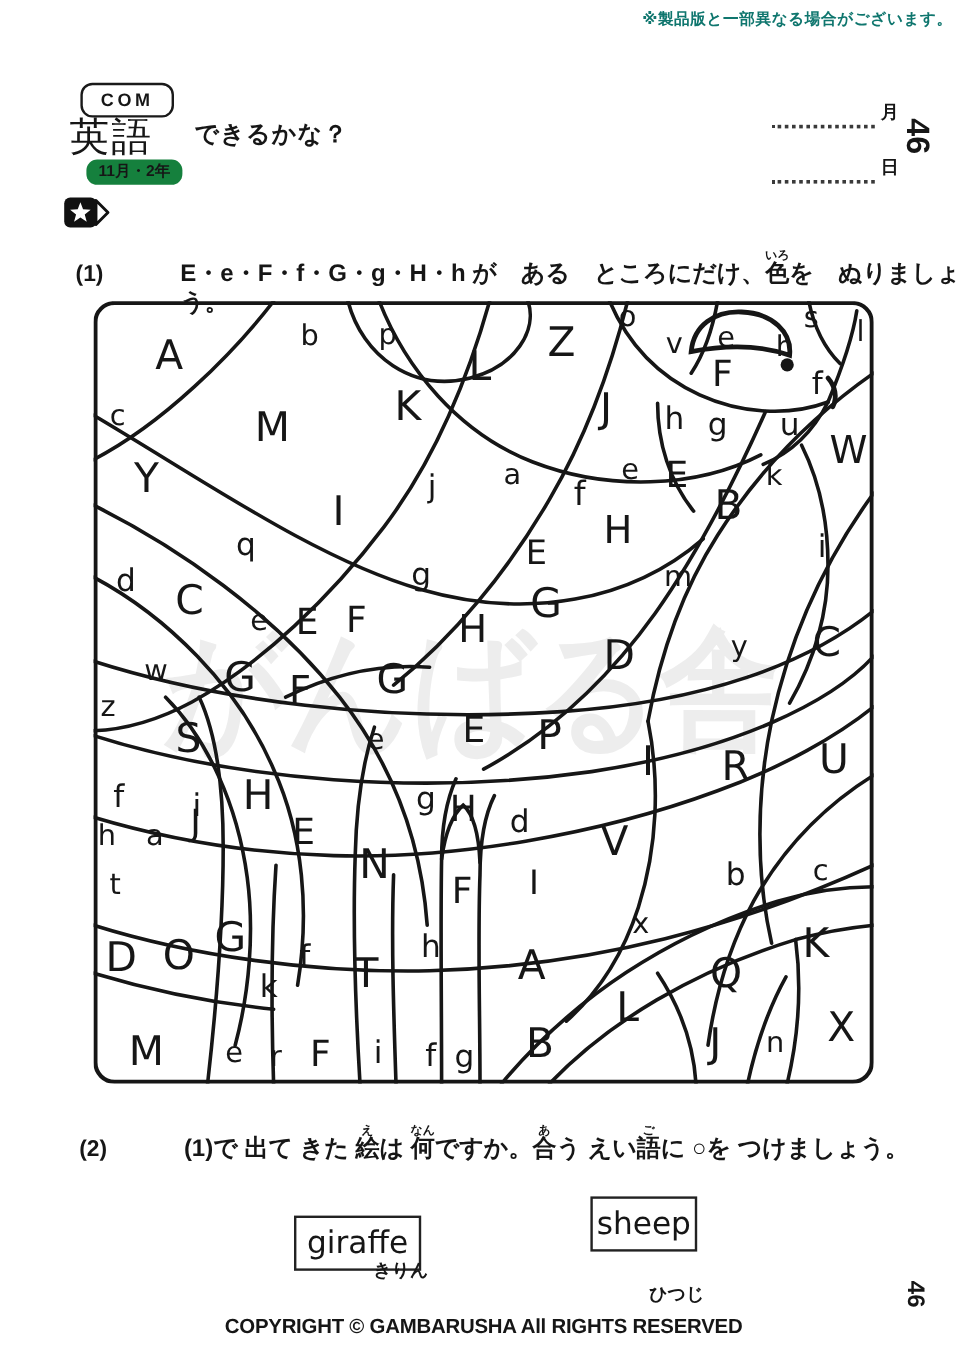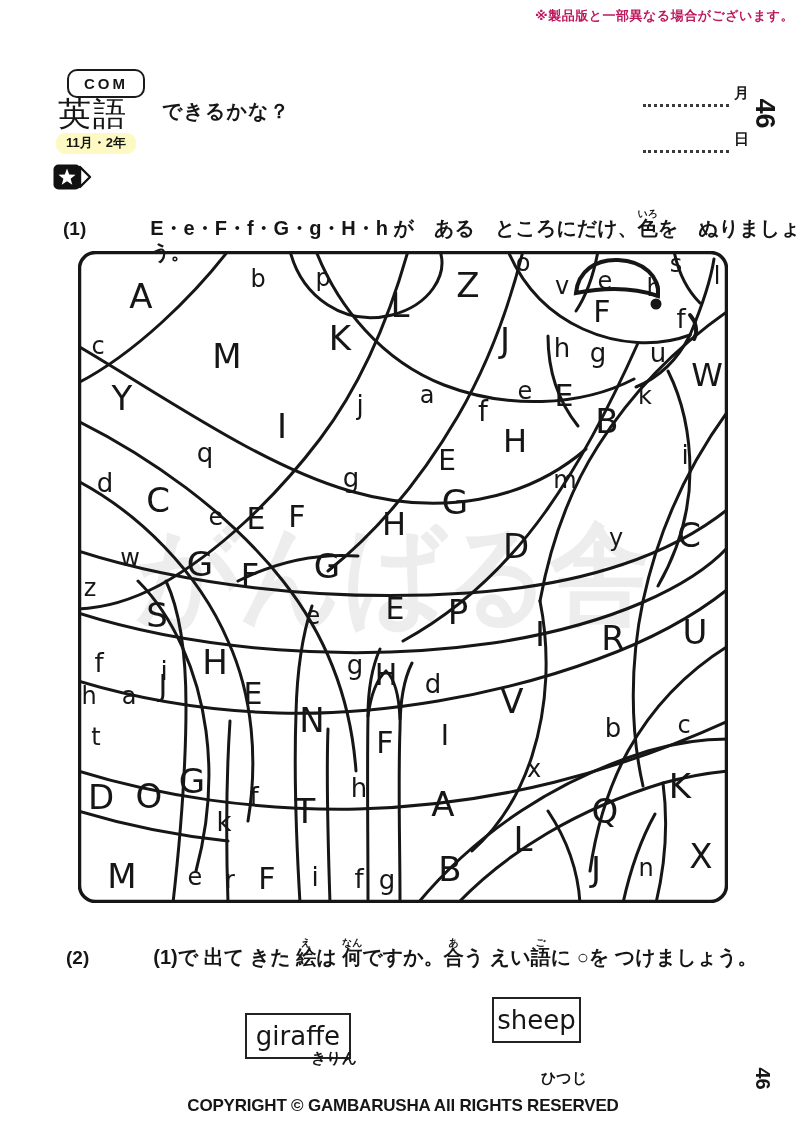--- a/index.html
+++ b/index.html
@@ -3,27 +3,27 @@
 <meta charset="utf-8">
 <style>
   html,body{margin:0;padding:0;}
   body{
     width:806px;height:1140px;position:relative;background:#ffffff;
     font-family:"Liberation Sans","DejaVu Sans",sans-serif;color:#161616;
     overflow:hidden;
   }
   .abs{position:absolute;}
   
-  .note-top{top:7px;right:12px;font-size:13px;font-weight:bold;color:#be185d;letter-spacing:.5px;}
+  .note-top{top:7px;right:12px;font-size:13px;font-weight:bold;color:#0f766e;letter-spacing:.5px;}
   
   .com-badge{left:67px;top:69px;width:74px;height:25px;border:2.5px solid #1a1a1a;border-radius:10px;
     display:flex;align-items:center;justify-content:center;font-size:15px;font-weight:bold;letter-spacing:3px;}
   .subject{left:58px;top:92px;font-size:33px;font-weight:normal;letter-spacing:2px;}
   .title{left:162px;top:98px;font-size:20px;font-weight:bold;letter-spacing:1px;}
-  .grade-pill{left:56px;top:133px;background:#fef9c3;border-radius:9px;padding:1px 10px 2px;font-size:13px;font-weight:bold;}
+  .grade-pill{left:72px;top:133px;background:#15803d;border-radius:9px;padding:1px 10px 2px;font-size:13px;font-weight:bold;}
   .leader{border-bottom:3px dotted #3a3a3a;width:86px;height:0;display:block;}
   .leader1{left:643px;top:104px;}
   .leader2{left:643px;top:150px;}
   .date-label{font-size:15px;font-weight:bold;}
   .month{left:734px;top:84px;}
   .day{left:734px;top:130px;}
   .pagenum-top{left:744px;top:98px;width:40px;text-align:center;font-size:27px;font-weight:bold;
     transform:rotate(90deg);transform-origin:center;}
   .pagenum-bottom{left:744px;top:1067px;width:36px;text-align:center;font-size:20px;font-weight:bold;
     transform:rotate(90deg);transform-origin:center;}

